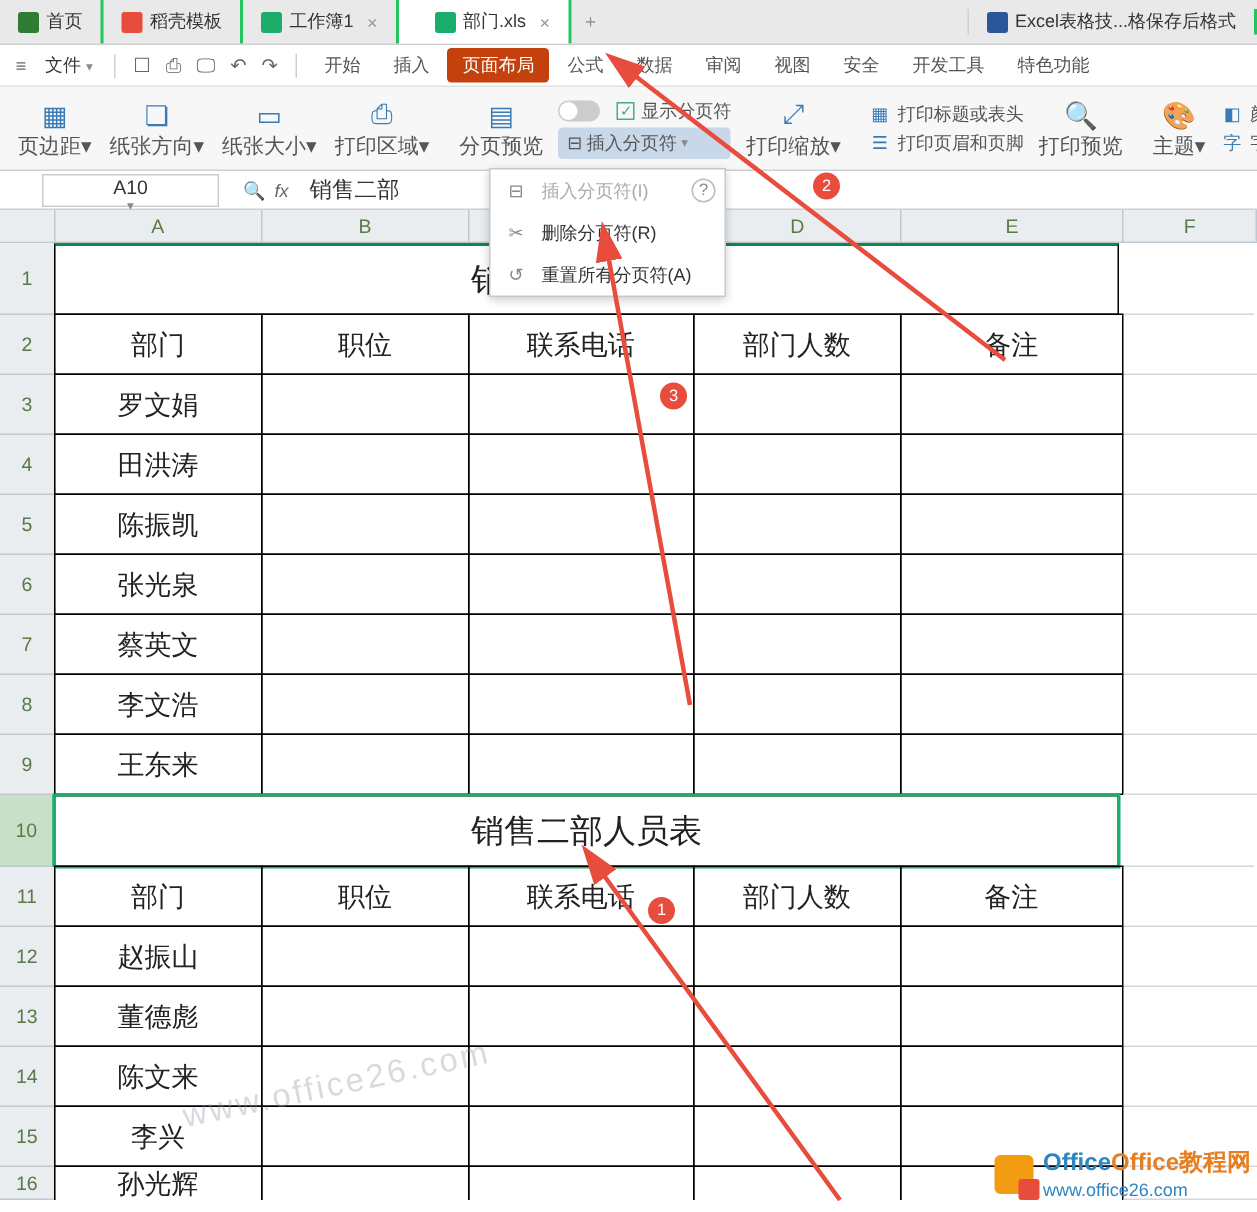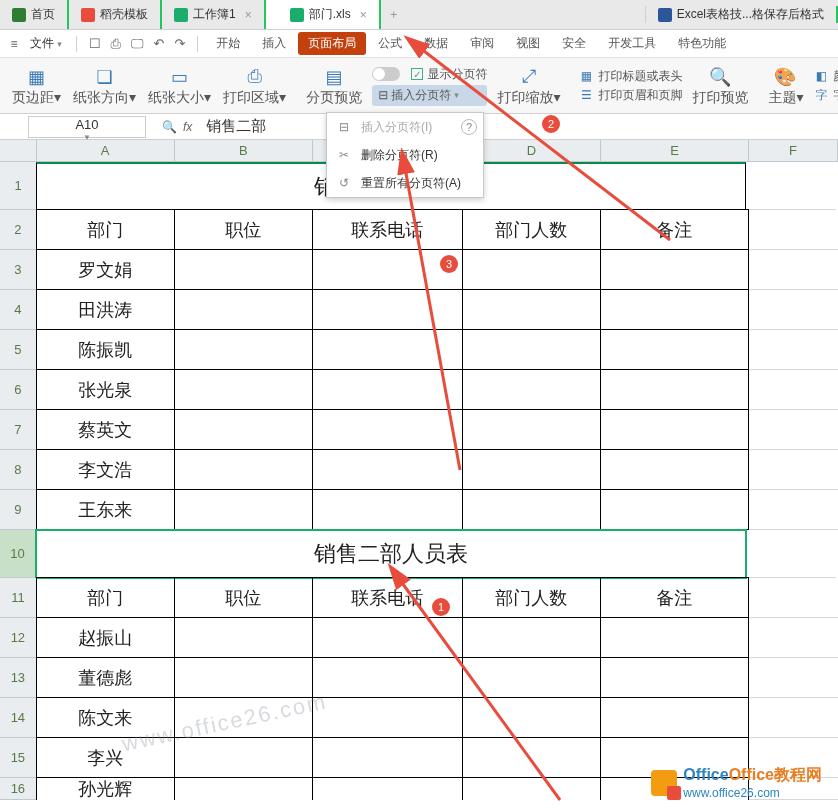--- a/index.html
+++ b/index.html
@@ -75,21 +75,21 @@
 .dditem.dis { color:#aaa; }
 .dditem .ddicon { width:18px; text-align:center; color:#888; }
 .ddhelp { position:absolute; right:6px; top:6px; width:16px; height:16px; border:1px solid #bbb; border-radius:50%; color:#888; font-size:11px; text-align:center; line-height:14px; }
 
 
 .badge { position:absolute; width:18px; height:18px; background:#e74c3c; color:#fff; border-radius:50%; font-size:11px; display:flex; align-items:center; justify-content:center; z-index:30; }
 .redarrow { position:absolute; z-index:25; pointer-events:none; }
 
 
 .wm { position:absolute; left:120px; top:710px; color:rgba(140,150,160,.35); font-size:22px; transform:rotate(-12deg); letter-spacing:2px; z-index:5; }
-.logo { position:absolute; right:16px; bottom:8px; display:flex; align-items:center; gap:6px; z-index:40;justify-content:space-between; }
+.logo { position:absolute; right:4px; bottom:8px; display:flex; align-items:center; gap:6px; z-index:40;justify-content:space-between; }
 .logo .cube { width:26px; height:26px; background:#f39c12; border-radius:4px; position:relative; }
 .logo .cube::after{content:'';position:absolute;right:-4px;bottom:-4px;width:14px;height:14px;background:#e74c3c;border-radius:2px;}
 .logo .t1 { color:#e67e22; font-weight:bold; font-size:16px; }
 .logo .t1 b { color:#2e86c1; }
 .logo .t2 { color:#2e86c1; font-size:12px; display:block; }
 </style>
 </head>
 <body>
 
 <div class="tabbar">

